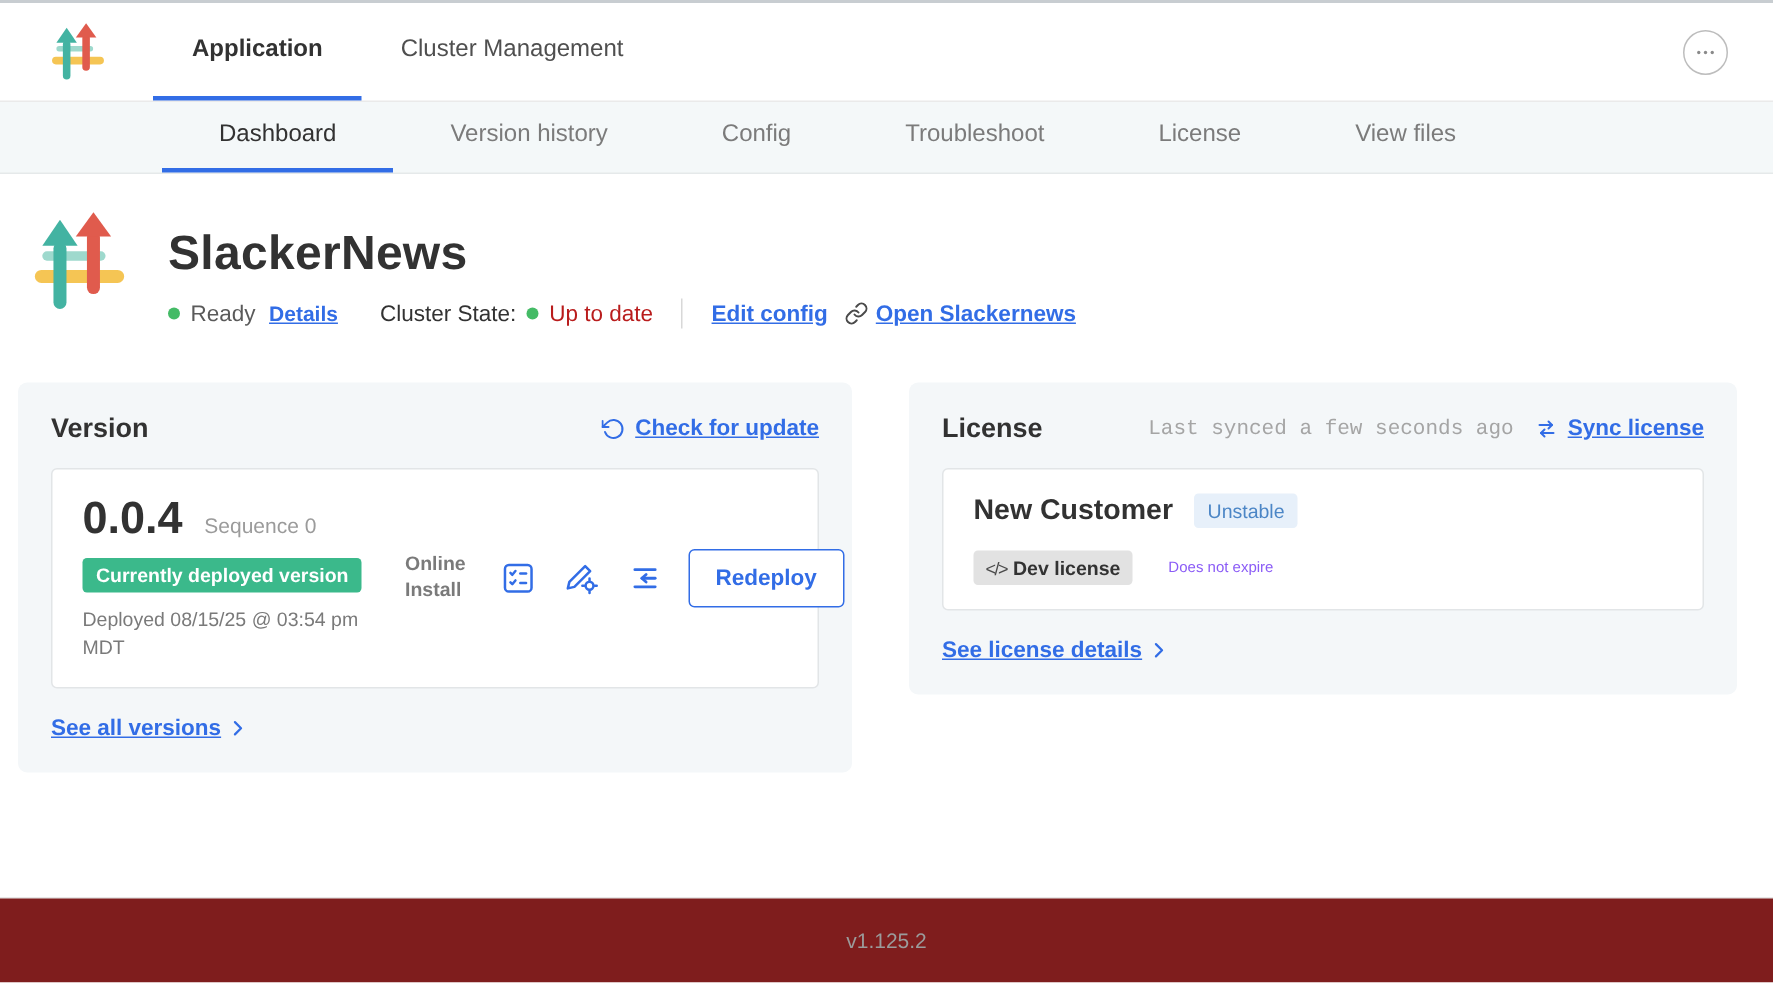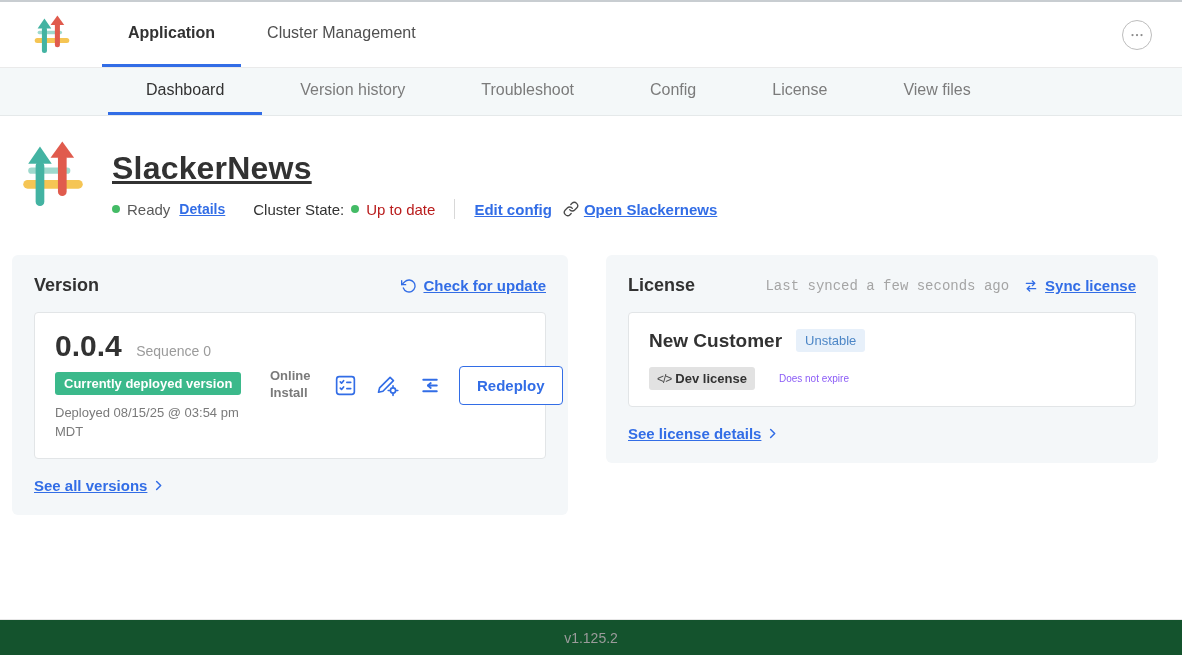--- a/index.html
+++ b/index.html
@@ -24,21 +24,21 @@
   .menu-btn svg{width:18px;height:18px;}
   
   .subnav{height:48px;background:#f4f8f9;border-bottom:1px solid #e5e9ea;display:flex;align-items:stretch;padding-left:108px;}
   .subnav-item{display:flex;align-items:center;padding:0 38px;font-size:16px;color:#7b7b7b;border-bottom:3px solid transparent;cursor:pointer;white-space:nowrap;}
   .subnav-item.active{color:var(--dark);border-bottom-color:var(--blue);font-weight:500;}
   
   .hero{display:flex;padding:22px 24px 0 22px;}
   .hero-icon{width:62px;height:70px;margin-top:2px;flex:none;}
   .hero-icon svg{width:100%;height:100%;display:block;}
   .hero-main{margin-left:28px;}
-  .hero-main h1{font-size:32px;font-weight:700;margin-top:12px;letter-spacing:.2px;text-decoration:underline;}
+  .hero-main h1{font-size:32px;font-weight:700;margin-top:12px;letter-spacing:.2px;}
   .status-row{display:flex;align-items:center;margin-top:12px;font-size:15px;gap:7px;}
   .dot{width:8px;height:8px;border-radius:50%;flex:none;}
   .dot.green{background:var(--green);}
   .ready-text{color:#5a5a5a;margin-right:2px;}
   a.link{color:var(--blue);text-decoration:underline;font-weight:600;font-size:15px;cursor:pointer;}
   a.link-sm{font-size:14px;}
   .gap-lg{width:14px;}
   .cluster-label{color:var(--dark);}
   .cluster-value{color:#b91c1c;}
   .vdiv{width:1px;height:20px;background:#d8d8d8;margin:0 12px;}
@@ -71,21 +71,21 @@
   .see-link svg{width:15px;height:15px;}
   
   .lic-row1{display:flex;align-items:center;}
   .customer{font-size:19px;font-weight:600;}
   .badge-blue{margin-left:14px;background:#e7f0fa;color:#4c86c6;font-size:13px;padding:4px 9px;border-radius:3px;}
   .lic-row2{margin-top:15px;display:flex;align-items:center;}
   .badge-gray{background:#e2e2e2;color:var(--dark);font-size:13px;font-weight:700;padding:4px 8px;border-radius:3px;display:inline-flex;align-items:center;gap:4px;}
   .badge-gray .code{font-weight:400;font-size:12px;color:#4a4a4a;letter-spacing:-1px;}
   .expiry{margin-left:24px;font-size:10px;color:#8b5cf6;}
   
-  .footer{position:absolute;left:0;bottom:0;width:100%;height:36px;background:#14532d;border-top:1px solid #e7e7e7;display:flex;align-items:center;justify-content:center;font-size:14px;color:#9b9b9b;}
+  .footer{position:absolute;left:0;bottom:0;width:100%;height:57px;background:#7f1d1d;border-top:1px solid #e7e7e7;display:flex;align-items:center;justify-content:center;font-size:14px;color:#9b9b9b;}
 </style>
 </head>
 <body>
 
 <div class="topline"></div>
 
 <header class="header">
   <div class="logo">
     <svg viewBox="0 0 50 54" fill="none">
       <rect x="5" y="21" width="34" height="5" rx="2.5" fill="#9ed9cd"></rect>
@@ -105,22 +105,22 @@
       <circle cx="6" cy="12" r="1.5"></circle>
         <circle cx="12" cy="12" r="1.5"></circle>
         <circle cx="18" cy="12" r="1.5"></circle>
     </svg>
   </button>
 </header>
 
 <nav class="subnav">
   <div class="subnav-item active">Dashboard</div>
   <div class="subnav-item">Version history</div>
+  <div class="subnav-item">Config</div>
   <div class="subnav-item">Troubleshoot</div>
-  <div class="subnav-item">Config</div>
   <div class="subnav-item">License</div>
   <div class="subnav-item">View files</div>
 </nav>
 
 <main>
   <div class="hero">
     <div class="hero-icon">
       <svg viewBox="0 0 50 54" fill="none">
         <rect x="5" y="21" width="34" height="5" rx="2.5" fill="#9ed9cd"></rect>
         <rect x="1" y="31" width="48" height="7" rx="3.5" fill="#f5c554"></rect>

